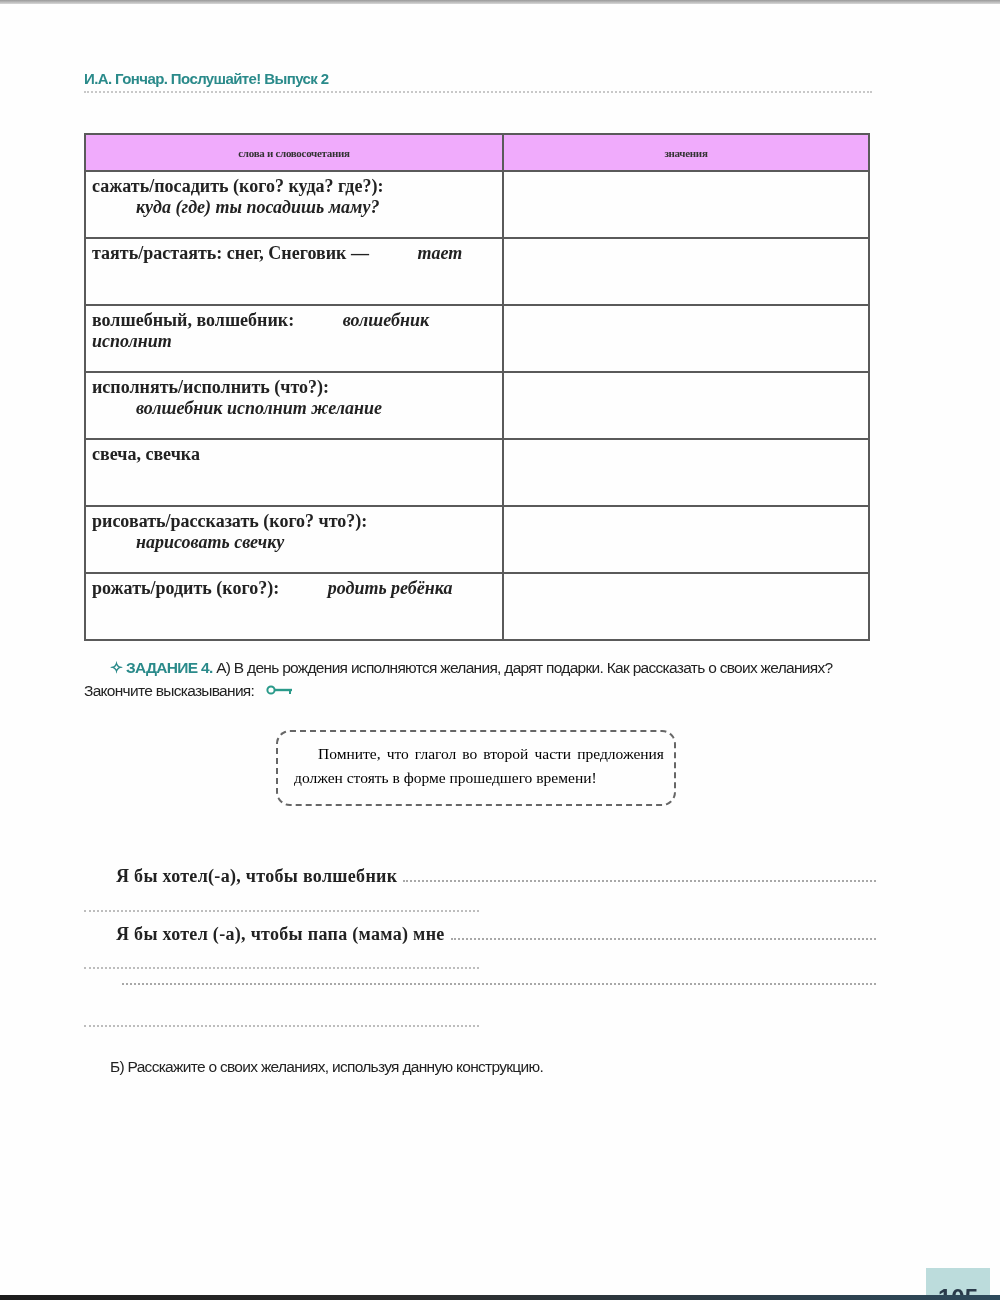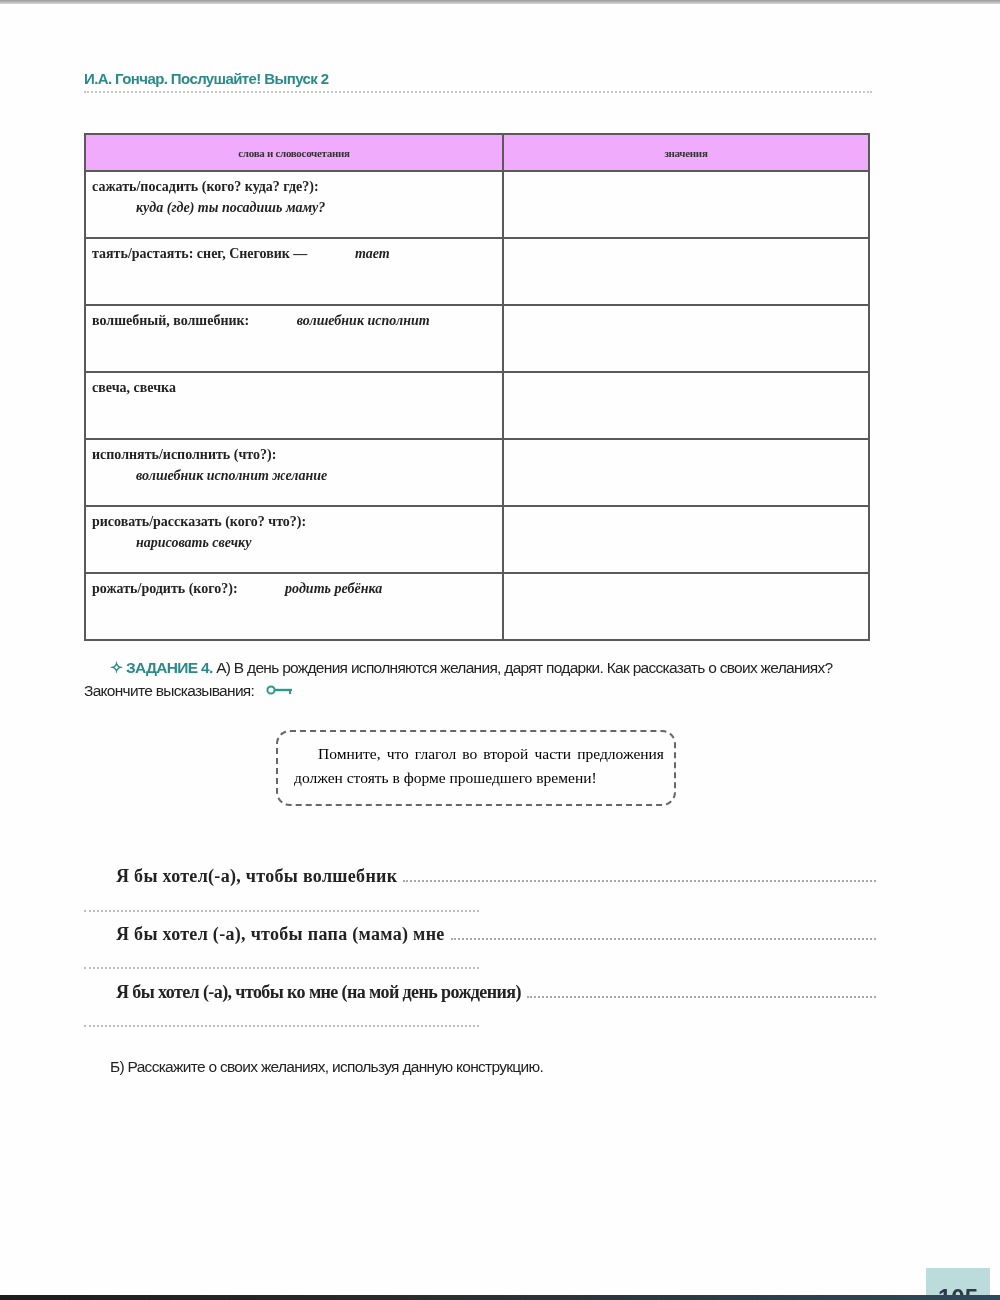--- a/index.html
+++ b/index.html
@@ -28,21 +28,21 @@
   }
   table.vocab th {
     background: #f0abfc; height: 33px;
     font-family: "Liberation Serif", serif; font-size: 11px; font-weight: bold;
     color: #333; border: 2px solid #5a5a5a; text-align: center;
     letter-spacing: -0.3px;
   }
   table.vocab td {
     border: 2px solid #5a5a5a; height: 61px; vertical-align: top;
     padding: 4px 6px 0 6px;
-    font-family: "Liberation Serif", serif; font-size: 14px; font-weight: bold;
+    font-family: "Liberation Serif", serif; font-size: 18px; font-weight: bold;
     line-height: 21px; color: #222;
   }
   table.vocab td.col1 { width: 404px; }
   .ex { font-style: italic; margin-left: 44px; }
   .task {
     position: absolute; left: 84px; top: 656px; width: 790px;
     font-size: 15.5px; line-height: 23px; color: #222;
     letter-spacing: -0.7px;
   }
   .task .bullet { color: #2a8a8a; font-weight: bold; margin-left: 26px; }
@@ -114,28 +114,28 @@
 
   <tr>
     <td class="col1">
       <span class="term">волшебный, волшебник: </span><span class="ex">волшебник исполнит</span>
     </td>
     <td></td>
   </tr>
 
   <tr>
     <td class="col1">
-      <span class="term">свеча, свечка</span><span class="ex"></span>
+      <span class="term">исполнять/исполнить (что?):</span><span class="ex" style="display: block;">волшебник исполнит желание</span>
     </td>
     <td></td>
   </tr>
 
   <tr>
     <td class="col1">
-      <span class="term">исполнять/исполнить (что?):</span><span class="ex" style="display: block;">волшебник исполнит желание</span>
+      <span class="term">свеча, свечка</span><span class="ex"></span>
     </td>
     <td></td>
   </tr>
 
   <tr>
     <td class="col1">
       <span class="term">рисовать/рассказать (кого? что?):</span><span class="ex" style="display: block;">нарисовать свечку</span>
     </td>
     <td></td>
   </tr>
@@ -169,21 +169,20 @@
 </div>
 <div class="cont-line" style="top:910px;"></div>
 
 <div class="line-row" style="top:924px;">
   <span class="stem">Я бы хотел (-а), чтобы папа (мама) мне</span>
   <span class="fill"></span>
 </div>
 <div class="cont-line" style="top:967px;"></div>
 
 <div class="line-row" style="top:982px;">
-  <span class="stem" style="letter-spacing:-0.6px;">Я бы хотел (-а), чтобы ко мне (на мой день рождения)</span>
   <span class="fill"></span>
 </div>
 <div class="cont-line" style="top:1025px;"></div>
 
 <div class="part-b">Б) Расскажите о своих желаниях, используя данную конструкцию.</div>
 
 <div class="footer-copy">© Златоуст, 2013</div>
 
 <div class="page-tab">
   <div class="page-num">105</div>

